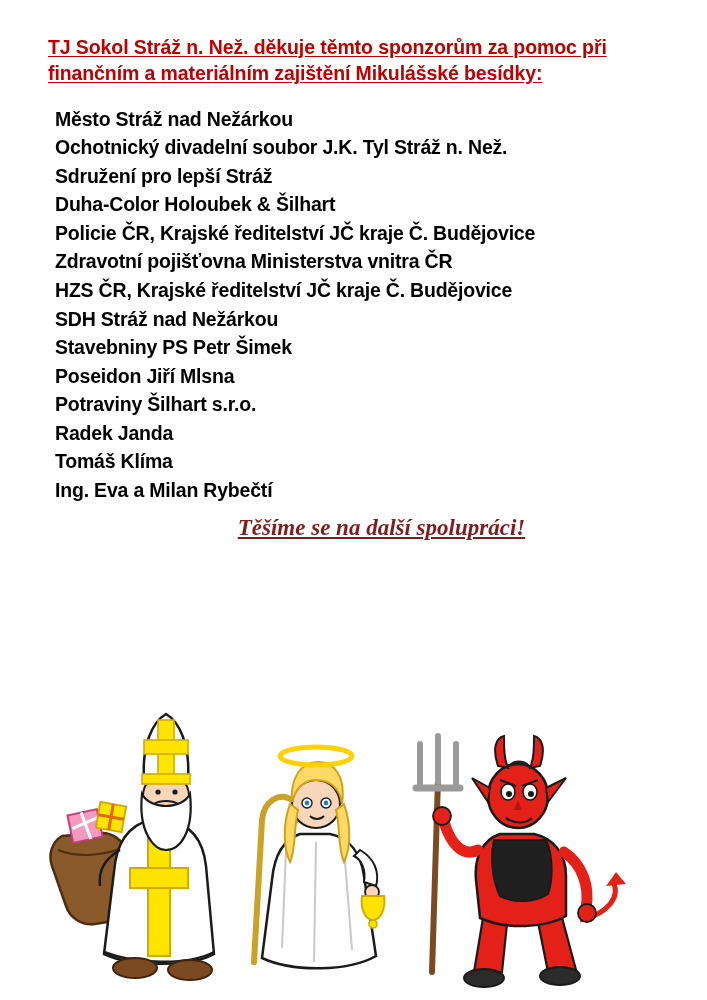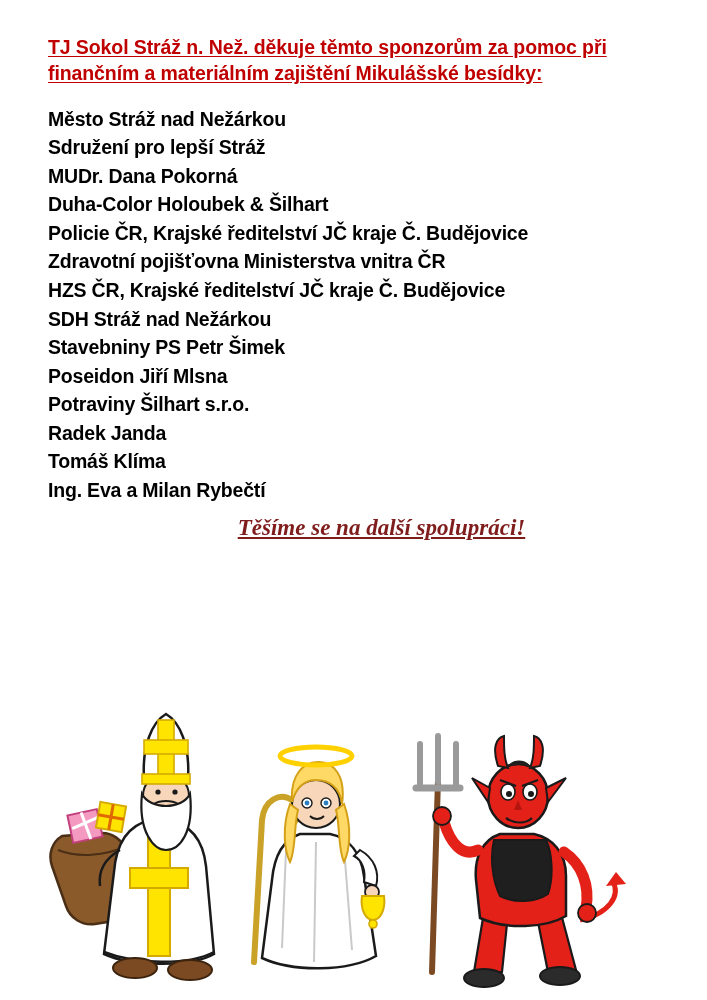--- a/index.html
+++ b/index.html
@@ -28,21 +28,21 @@
     font-size: 19.5px;
     line-height: 1.35;
     text-decoration: underline;
     text-underline-offset: 2px;
     letter-spacing: -0.1px;
     margin: 0 0 18px 0;
     max-width: 620px;
   }
   .sponsor-list {
     list-style: none;
-    margin: 0;
+    margin: 7px;
     padding: 0;
   }
   .sponsor-list li {
     font-size: 19.5px;
     font-weight: bold;
     line-height: 1.465;
     letter-spacing: -0.2px;
     white-space: nowrap;
   }
   .closing {
@@ -70,22 +70,22 @@
 </style>
 </head>
 <body>
 
 <div class="page">
 
   <p class="headline">TJ Sokol Stráž n. Než. děkuje těmto sponzorům za pomoc při finančním a materiálním zajištění Mikulášské besídky:</p>
 
   <ul class="sponsor-list">
     <li>Město Stráž nad Nežárkou</li>
+    <li>Ochotnický divadelní soubor J.K. Tyl Stráž n. Než.</li>
     <li>Sdružení pro lepší Stráž</li>
-    <li>MUDr. Dana Pokorná</li>
     <li>Duha-Color Holoubek &amp; Šilhart</li>
     <li>Policie ČR, Krajské ředitelství JČ kraje Č. Budějovice</li>
     <li>Zdravotní pojišťovna Ministerstva vnitra ČR</li>
     <li>HZS ČR, Krajské ředitelství JČ kraje Č. Budějovice</li>
     <li>SDH Stráž nad Nežárkou</li>
     <li>Stavebniny PS Petr Šimek</li>
     <li>Poseidon Jiří Mlsna</li>
     <li>Potraviny Šilhart s.r.o.</li>
     <li>Radek Janda</li>
     <li>Tomáš Klíma</li>

